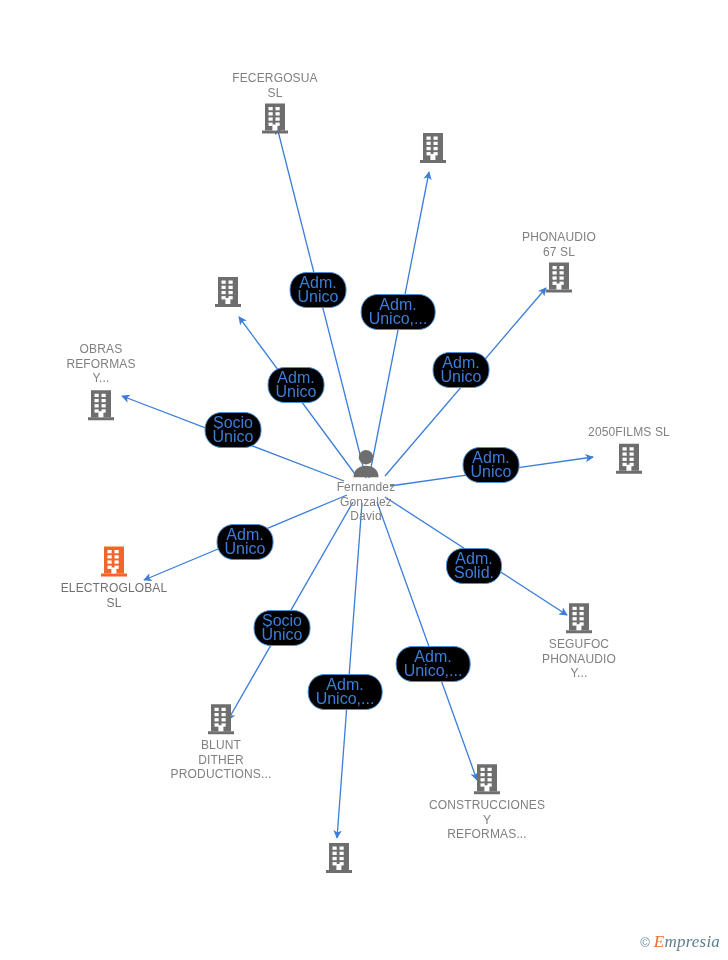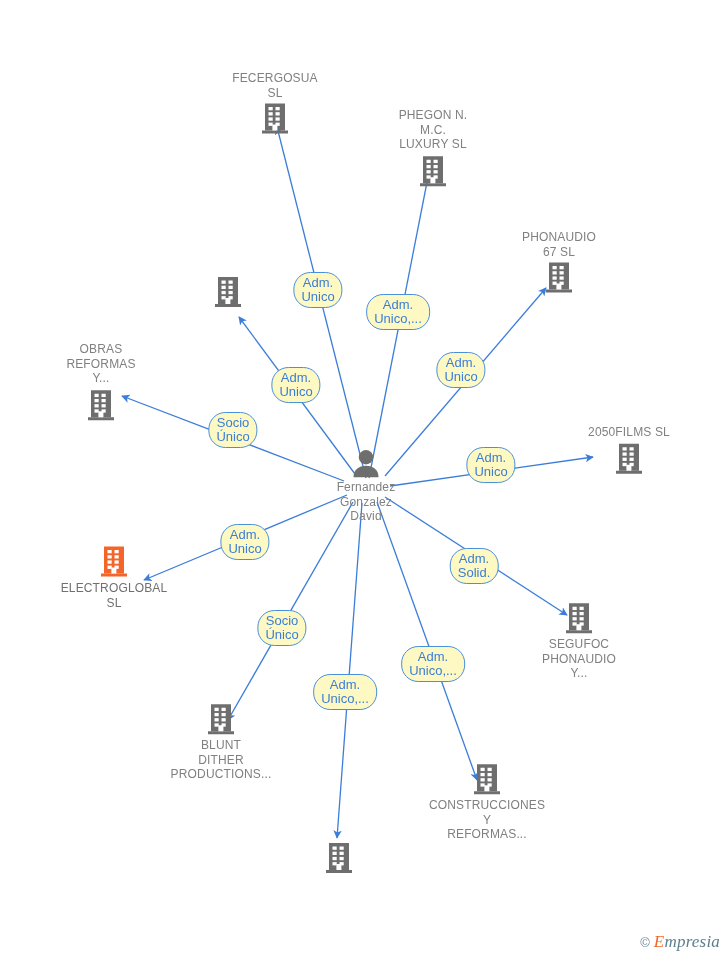--- a/index.html
+++ b/index.html
@@ -20,25 +20,25 @@
     color:#808080;
     letter-spacing:.15px;
     white-space:pre-line;
   }
   .node.above .label{margin-bottom:2px;}
   .node.below .label{margin-top:2px;}
   .node.highlight .label{color:#707070;}
   .edge-label{
     position:absolute;
     transform:translate(-50%,-50%);
-    background:#fef9c3;
+    background:#000000;
     border:1px solid #4a90d9;
     border-radius:17px;
     color:#3b7dd8;
-    font-size:13px;
+    font-size:16px;
     line-height:14px;
     padding:3px 7px;
     text-align:center;
     white-space:pre-line;
     box-sizing:border-box;
   }
   #watermark{
     position:absolute;
     right:8px;bottom:8px;
     display:flex;align-items:center;gap:4px;
@@ -85,23 +85,20 @@
         <rect x="8.5" y="10.7" width="4.2" height="3.3" fill="#ffffff"></rect>
         <rect x="15.5" y="10.7" width="4.2" height="3.3" fill="#ffffff"></rect>
         <rect x="8.5" y="15.9" width="4.2" height="3.3" fill="#ffffff"></rect>
         <rect x="15.5" y="15.9" width="4.2" height="3.3" fill="#ffffff"></rect>
         <rect x="8.5" y="21.1" width="4.2" height="3.3" fill="#ffffff"></rect>
         <rect x="15.5" y="21.1" width="4.2" height="3.3" fill="#ffffff"></rect>
         <rect x="12.4" y="23" width="5" height="6" fill="#ffffff"></rect>
       </svg>
     </div>
     <div class="node above" style="left: 433px; top: 148px;">
-      <span class="label">PHEGON N.
-M.C.
-LUXURY SL</span>
       <svg width="30" height="34" viewBox="0 0 30 34" class="icon">
         <path d="M5 2 H25 V29 H5 Z" fill="#6e6e6e"></path>
         <rect x="2" y="29" width="26" height="3" fill="#6e6e6e"></rect>
         <rect x="8.5" y="5.5" width="4.2" height="3.3" fill="#ffffff"></rect>
         <rect x="15.5" y="5.5" width="4.2" height="3.3" fill="#ffffff"></rect>
         <rect x="8.5" y="10.7" width="4.2" height="3.3" fill="#ffffff"></rect>
         <rect x="15.5" y="10.7" width="4.2" height="3.3" fill="#ffffff"></rect>
         <rect x="8.5" y="15.9" width="4.2" height="3.3" fill="#ffffff"></rect>
         <rect x="15.5" y="15.9" width="4.2" height="3.3" fill="#ffffff"></rect>
         <rect x="8.5" y="21.1" width="4.2" height="3.3" fill="#ffffff"></rect>

